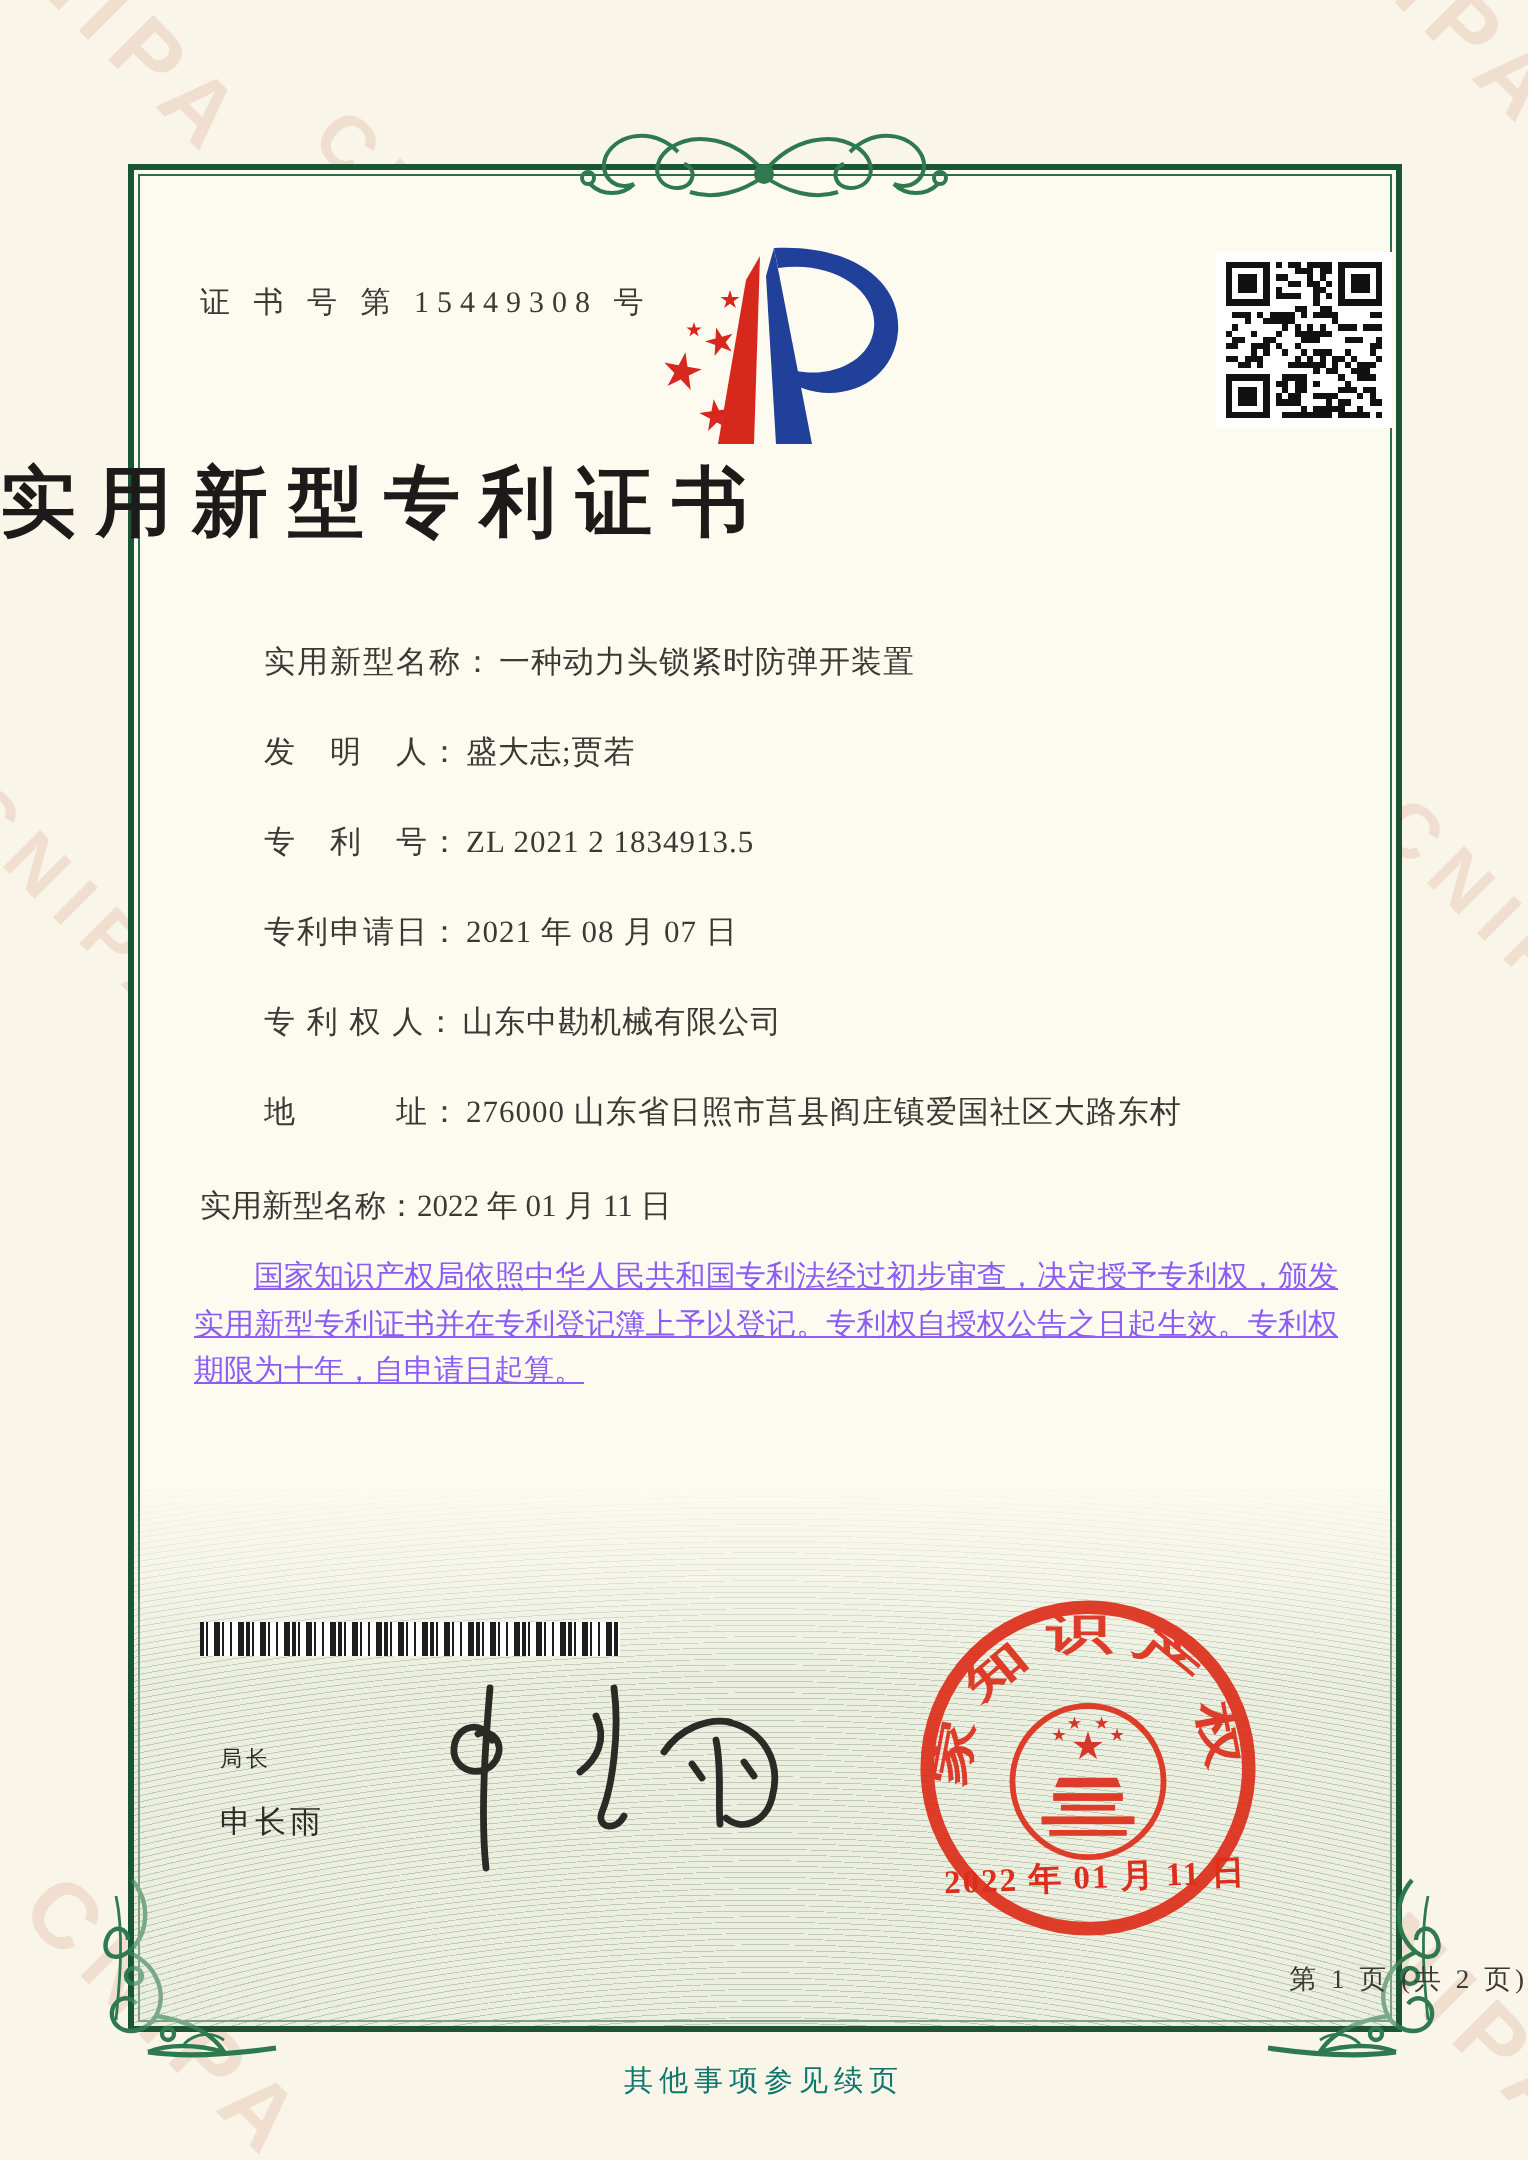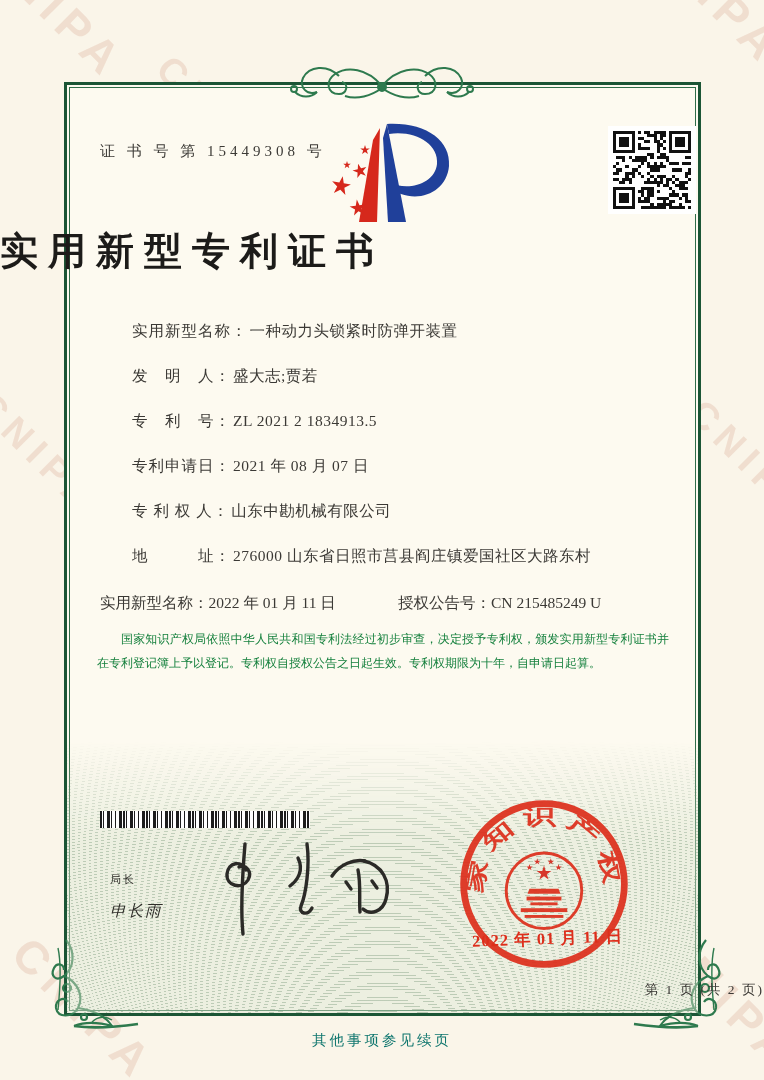--- a/index.html
+++ b/index.html
@@ -48,21 +48,21 @@
   
   .field { position:absolute; left:100px; font-size:15.5px; color:#3b3935; letter-spacing:0.5px; z-index:4; white-space:nowrap; }
   .field .lbl { letter-spacing:1px;margin-left:32px; }
   .field .val { margin-left:2px; }
   #f0{top:321px} #f1{top:366px} #f2{top:411px} #f3{top:456px} #f4{top:501px} #f5{top:546px}
   .grant-row { position:absolute; top:593px; left:100px; width:570px; font-size:15.5px; color:#3b3935; z-index:4; white-space:nowrap; }
   .grant-row .pair2 { position:absolute; left:298px; top:0; }
   
   .body-text {
     position:absolute; left:97px; top:628px; width:572px; z-index:4;
-    font-size:12px; line-height:23.5px; text-align:justify; color:#15803d;
+    font-size:15px; line-height:23.5px; text-align:justify; color:#8b5cf6;text-decoration:underline;
   }
   .body-text p { text-indent:2em; }
   
   .guilloche {
     position:absolute; left:67px; top:742px; width:631px; height:271px; z-index:3;
     background-color:rgba(214,227,205,0.45);
     background-image:repeating-radial-gradient(ellipse 900px 420px at 50% 175%,
         rgba(130,158,130,0.45) 0 1px, rgba(0,0,0,0) 1px 6px);
     -webkit-mask-image:linear-gradient(to bottom, rgba(0,0,0,0) 0, #000 100px);
     mask-image:linear-gradient(to bottom, rgba(0,0,0,0) 0, #000 100px);
@@ -71,21 +71,21 @@
   
   .barcode {
     position:absolute; left:100px; top:811px; width:210px; height:17px; z-index:5;
     background:repeating-linear-gradient(90deg,
       #1d1d1d 0 2px, #fff 2px 3px, #1d1d1d 3px 4px, #fff 4px 7px,
       #1d1d1d 7px 10px, #fff 10px 11px, #1d1d1d 11px 12px, #fff 12px 15px,
       #1d1d1d 15px 16px, #fff 16px 19px, #1d1d1d 19px 22px, #fff 22px 23px);
   }
   
   .director-title { position:absolute; left:110px; top:872px; font-size:11px; letter-spacing:2px; color:#2e2c28; z-index:5; }
-  .director-name  { position:absolute; left:110px; top:901px; font-size:15.5px; letter-spacing:2px; color:#2e2c28; z-index:5;font-style:italic; }
+  .director-name  { position:absolute; left:110px; top:901px; font-size:15.5px; letter-spacing:2px; color:#2e2c28; z-index:5; }
   .signature { position:absolute; left:212px; top:836px; z-index:5; }
   
   .seal { position:absolute; left:452px; top:792px; width:184px; height:184px; z-index:5; opacity:0.92; }
   .seal-date {
     position:absolute; left:472px; top:928px; z-index:6;
     font-size:16.5px; font-weight:bold; letter-spacing:1px; color:#dd2e1b;
     transform:rotate(-2deg); white-space:nowrap;
   }
   
   .page-info { position:absolute; left:0; top:981px; width:100%; text-align:right; font-size:13.5px; letter-spacing:2px; color:#3c3a36; z-index:4; }
@@ -406,23 +406,20 @@
 </div>
 <div class="field" id="f4">
   <span class="lbl">专 利 权 人：</span><span class="val">山东中勘机械有限公司</span>
 </div>
 <div class="field" id="f5">
   <span class="lbl">地　　　址：</span><span class="val">276000 山东省日照市莒县阎庄镇爱国社区大路东村</span>
 </div>
 
 <div class="grant-row">
   <span>实用新型名称：</span><span>2022 年 01 月 11 日</span>
-  <span class="pair2">
-    <span>授权公告号：</span><span>CN 215485249 U</span>
-  </span>
 </div>
 
 <div class="body-text">
   <p>国家知识产权局依照中华人民共和国专利法经过初步审查，决定授予专利权，颁发实用新型专利证书并在专利登记簿上予以登记。专利权自授权公告之日起生效。专利权期限为十年，自申请日起算。</p>
 </div>
 
 <div class="barcode"></div>
 
 <div class="director-title">局长</div>
 <div class="director-name">申长雨</div>

